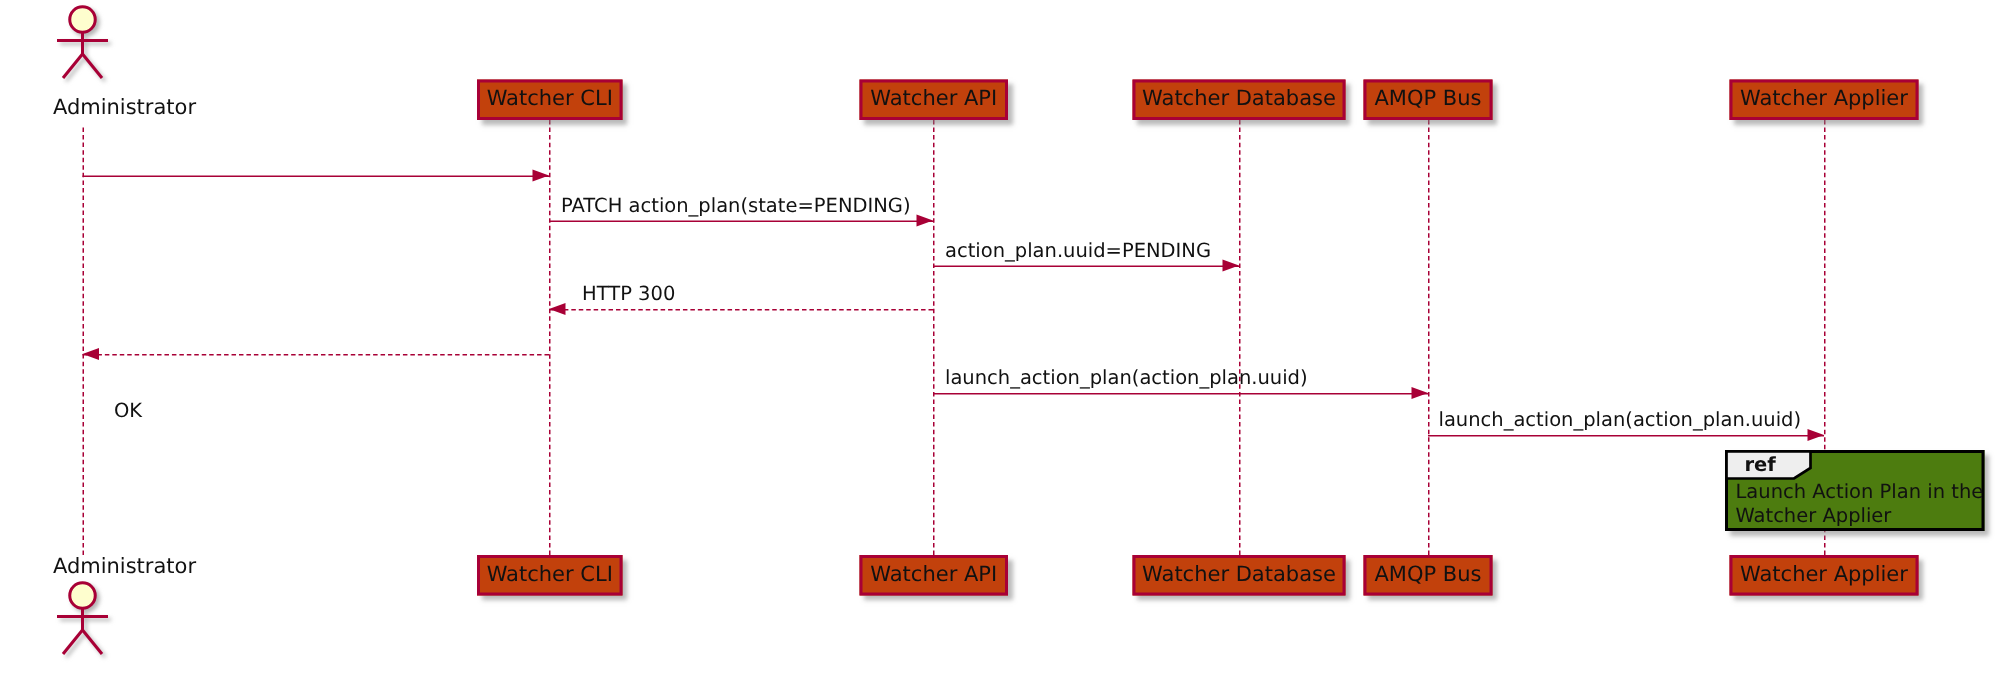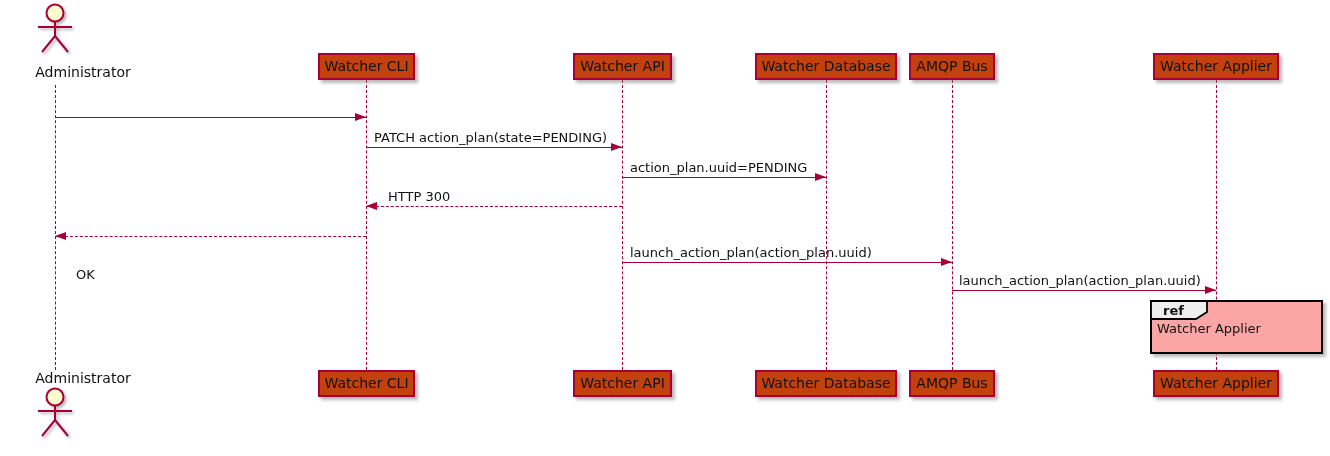--- a/index.html
+++ b/index.html
@@ -18,21 +18,21 @@
   .actor-figure { position:absolute; filter:drop-shadow(2px 2px 1.5px rgba(130,130,130,0.6)); }
   .actor-label { position:absolute; width:110px; text-align:center; font-size:14px; white-space:nowrap;margin-left:28px; }
   .msg-label { position:absolute; font-size:13px; white-space:nowrap; }
   .msg-line { position:absolute; height:0; border-top:1px solid #A80036; }
   .msg-line.dashed { border-top-style:dashed; }
   .head { position:absolute; width:0; height:0; border-top:4.5px solid transparent; border-bottom:4.5px solid transparent; }
   .head.right { border-left:11px solid #A80036; }
   .head.left  { border-right:11px solid #A80036; }
   .ref-box {
     position:absolute; left:1150px; top:300px; width:173px; height:54px;
-    box-sizing:border-box; background:#fca5a5; border:2px solid #000;
+    box-sizing:border-box; background:#4d7c0f; border:2px solid #000;
     box-shadow:3px 3px 3px rgba(130,130,130,0.55);
   }
   .ref-tab { position:absolute; left:-2px; top:-2px; width:60px; height:21px; }
   .ref-tab-label { position:absolute; left:11px; top:1px; font-size:13px; font-weight:bold; }
   .ref-text { position:absolute; left:5px; top:19px; font-size:13px; line-height:16px; white-space:nowrap; }
 </style>
 </head>
 <body>
 
 <div class="canvas">
@@ -85,20 +85,21 @@
   <div class="msg-label" style="left:959px; top:273px;">launch_action_plan(action_plan.uuid)</div>
   <div class="msg-line" style="left:952px; top:290px; width:264px;"></div>
   <div class="head right" style="left:1205px; top:285.5px;"></div>
 
   <div class="ref-box">
     <svg class="ref-tab" viewBox="0 0 60 21">
       <path d="M1,1 L57,1 L57,12 L46,19 L1,19 Z" fill="#EEEEEE" stroke="#000000" stroke-width="1.8"></path>
     </svg>
     <span class="ref-tab-label">ref</span>
     <div class="ref-text">
+      <div>Launch Action Plan in the</div>
       <div>Watcher Applier</div>
     </div>
   </div>
 
   <div class="participant" style="left:318px;  top:370px; width:97px;">Watcher CLI</div>
   <div class="participant" style="left:573px;  top:370px; width:99px;">Watcher API</div>
   <div class="participant" style="left:755px;  top:370px; width:142px;">Watcher Database</div>
   <div class="participant" style="left:909px;  top:370px; width:86px;">AMQP Bus</div>
   <div class="participant" style="left:1153px; top:370px; width:126px;">Watcher Applier</div>
 

